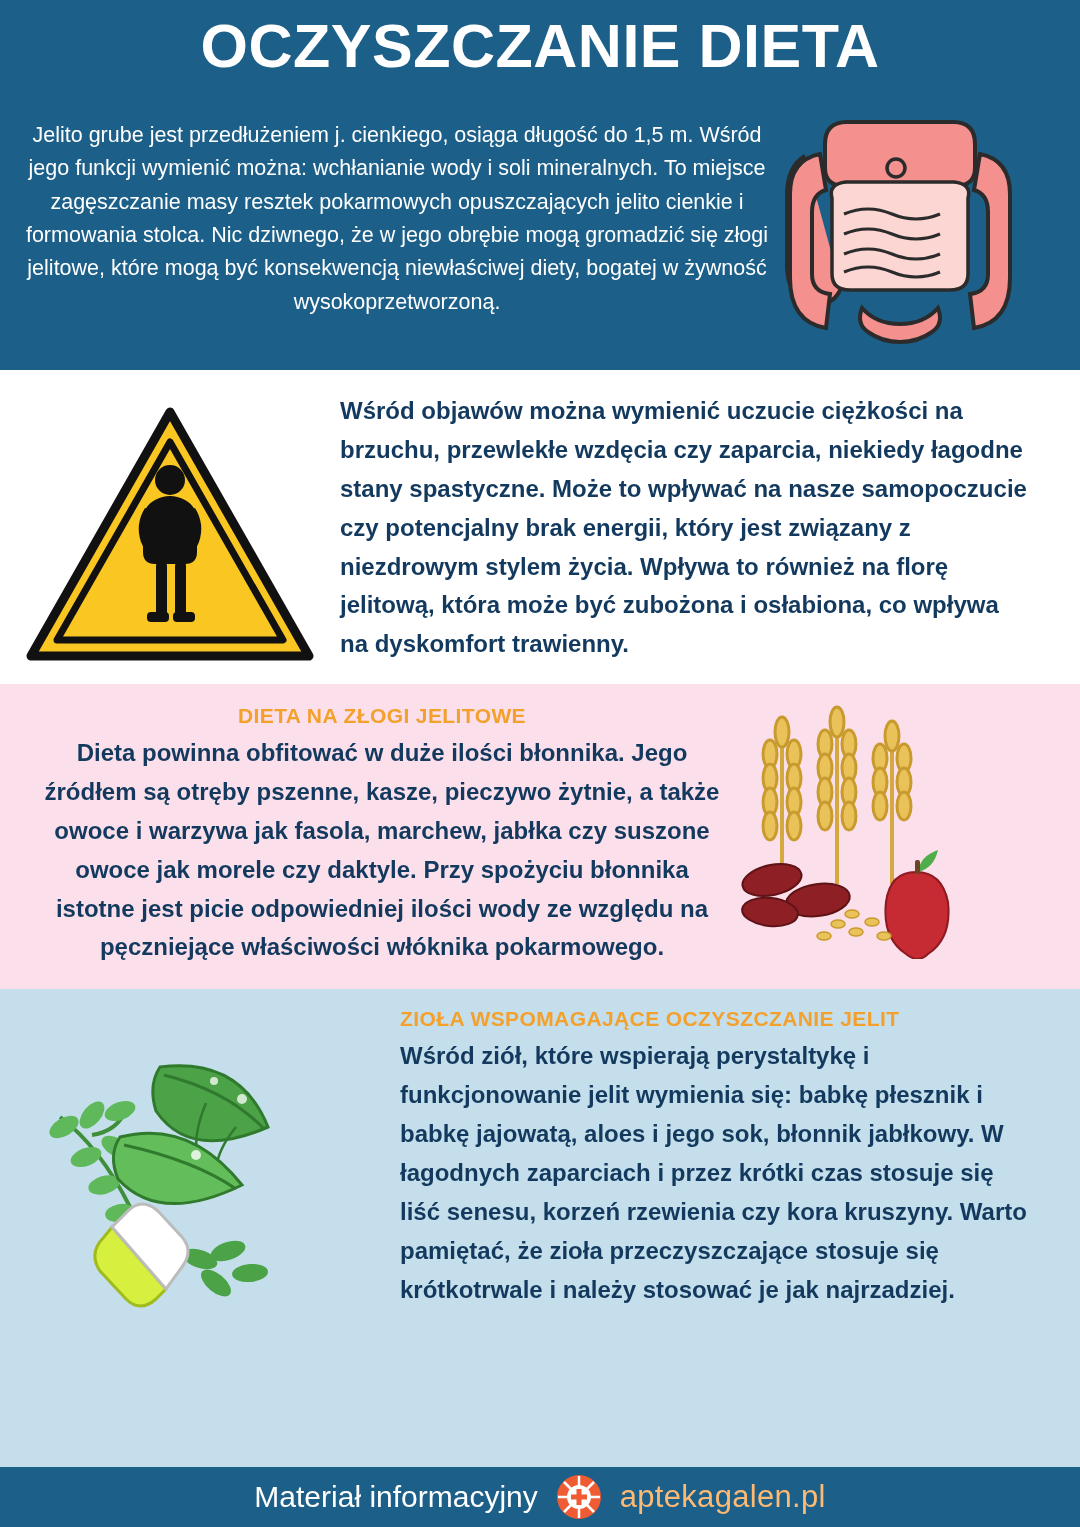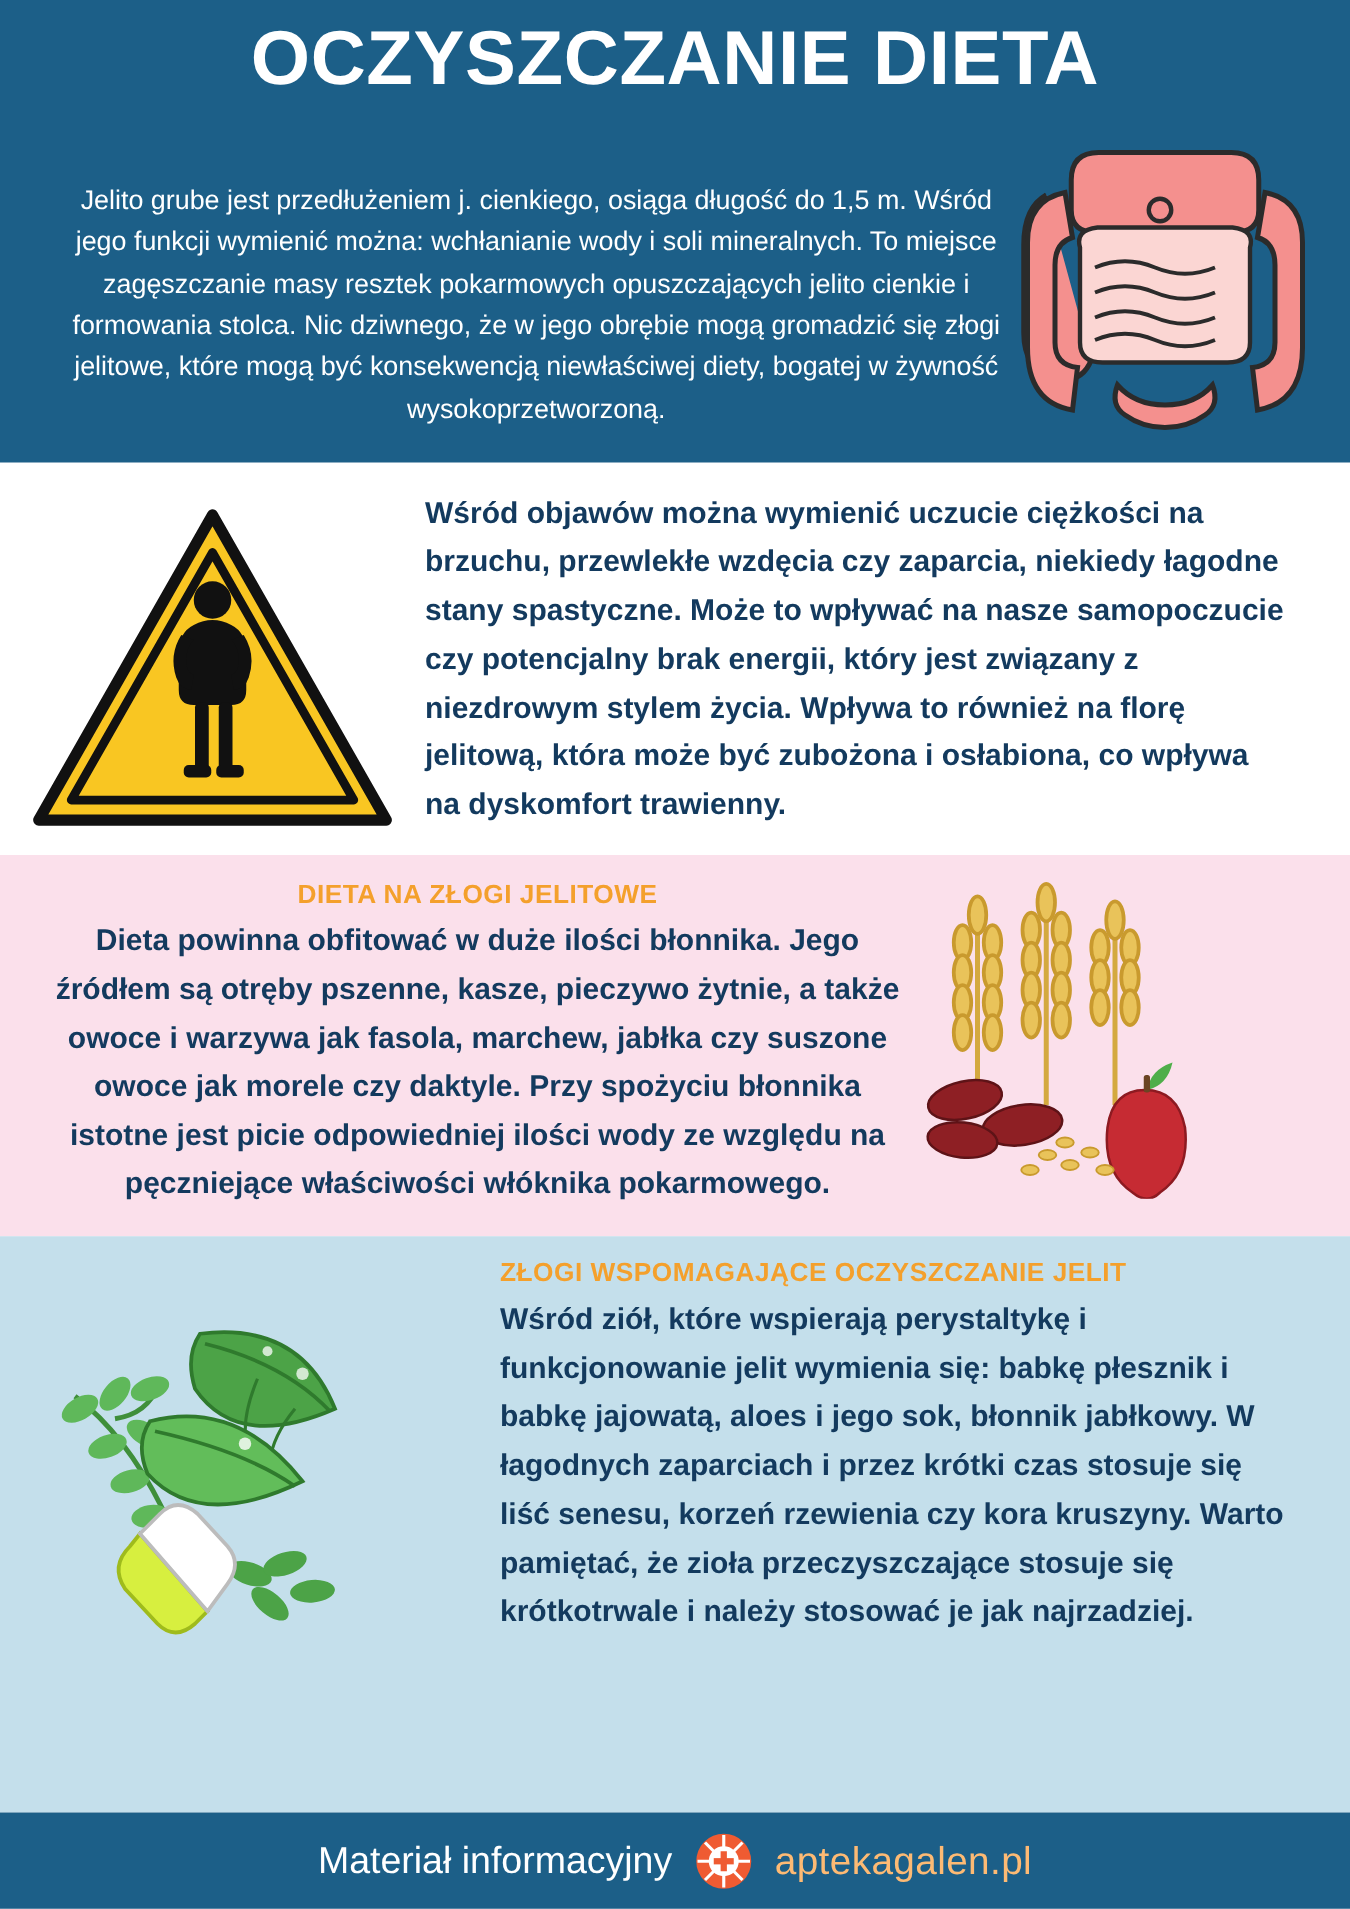--- a/index.html
+++ b/index.html
@@ -33,22 +33,21 @@
     color: #ffffff;
     font-size: 61px;
     font-weight: bold;
     letter-spacing: 0.5px;
     text-align: center;
     margin: 0 0 16px 0;
     line-height: 1.05;
   }
   .header-body {
     display: flex;
-    align-items: flex-end;
-    margin-left: 32px;
+    align-items: center;
   }
   .header-text {
     color: #ffffff;
     font-size: 21.5px;
     line-height: 1.55;
     text-align: center;
     width: 770px;
     padding-left: 24px;
     box-sizing: border-box;
   }
@@ -122,21 +121,21 @@
     position: relative;
   }
   .herbs-text-wrap {
     flex: 1;
     padding-right: 50px;
   }
 
   
   .footer {
     background: #1c5f88;
-    height: 77px;
+    height: 60px;
     display: flex;
     align-items: center;
     justify-content: center;
     gap: 18px;
   }
   .footer-text {
     color: #ffffff;
     font-size: 30px;
   }
   .footer-brand {
@@ -325,21 +324,21 @@
         </g>
 
         <g>
           <path d="M104 230 q-16 16 -4 34 l26 28 q14 14 30 0 l10 -10 -54 -62z" fill="#d7ef3f" stroke="#9fbb1c" stroke-width="3"></path>
           <path d="M166 282 l-54 -62 l16 -16 q14 -14 30 0 l24 26 q12 14 0 30z" fill="#ffffff" stroke="#bcbcbc" stroke-width="3"></path>
           <path d="M158 218 q-12 6 -20 18" stroke="#ffffff" stroke-width="4" fill="none" opacity="0.9"></path>
         </g>
       </svg>
     </div>
     <div class="herbs-text-wrap">
-      <div class="sec-heading">ZŁOGI WSPOMAGAJĄCE OCZYSZCZANIE JELIT</div>
+      <div class="sec-heading">ZIOŁA WSPOMAGAJĄCE OCZYSZCZANIE JELIT</div>
       <div class="sec-body">Wśród ziół, które wspierają perystaltykę i funkcjonowanie jelit wymienia się: babkę płesznik i babkę jajowatą, aloes i jego sok, błonnik jabłkowy. W łagodnych zaparciach i przez krótki czas stosuje się liść senesu, korzeń rzewienia czy kora kruszyny. Warto pamiętać, że zioła przeczyszczające stosuje się krótkotrwale i należy stosować je jak najrzadziej.</div>
     </div>
   </div>
 
   <div class="footer">
     <span class="footer-text">Materiał informacyjny</span>
     <span class="footer-logo">
       <svg width="46" height="46" viewBox="0 0 46 46">
         <circle cx="23" cy="23" r="22" fill="#ef5b32"></circle>
         <g stroke="#ffffff" stroke-width="2.5">

